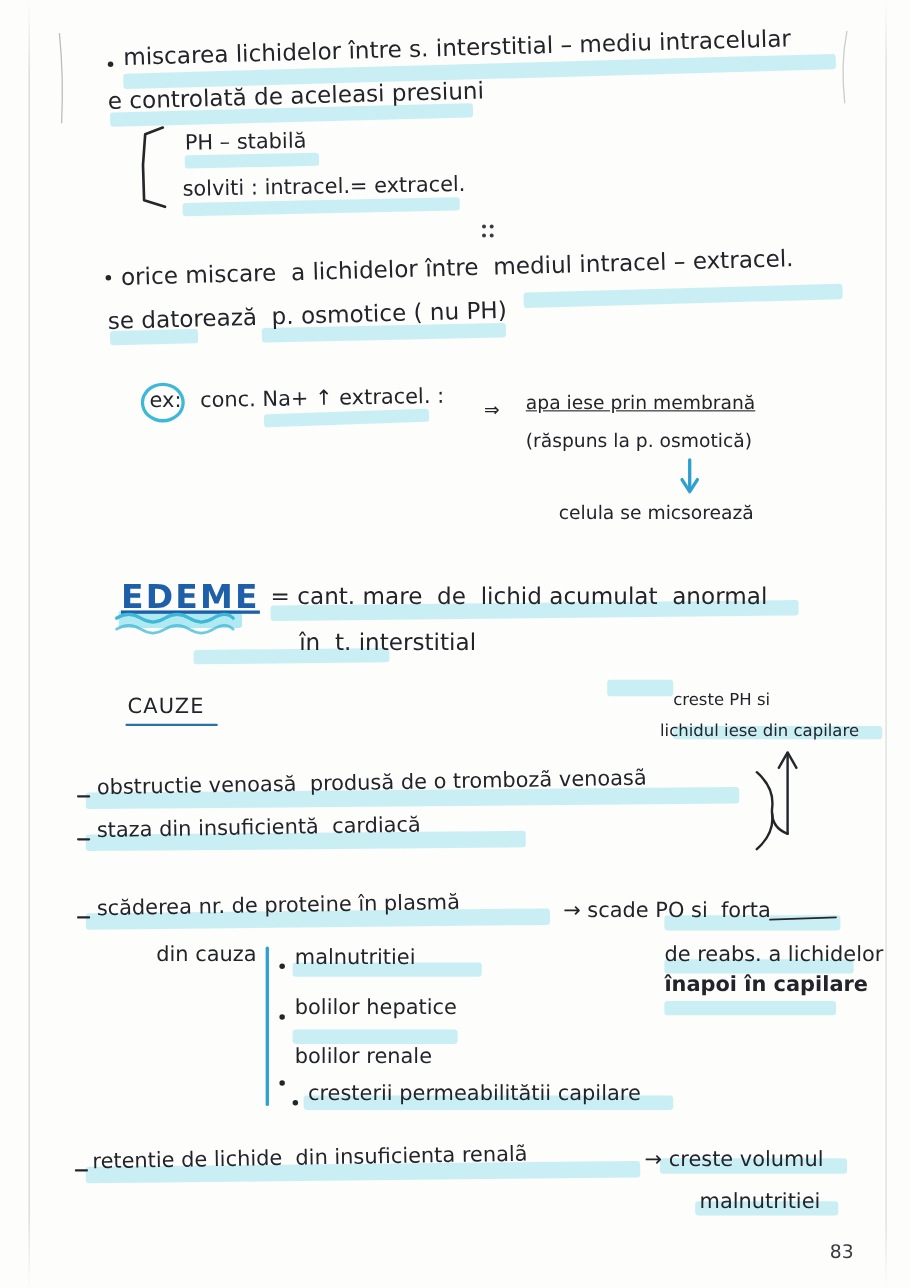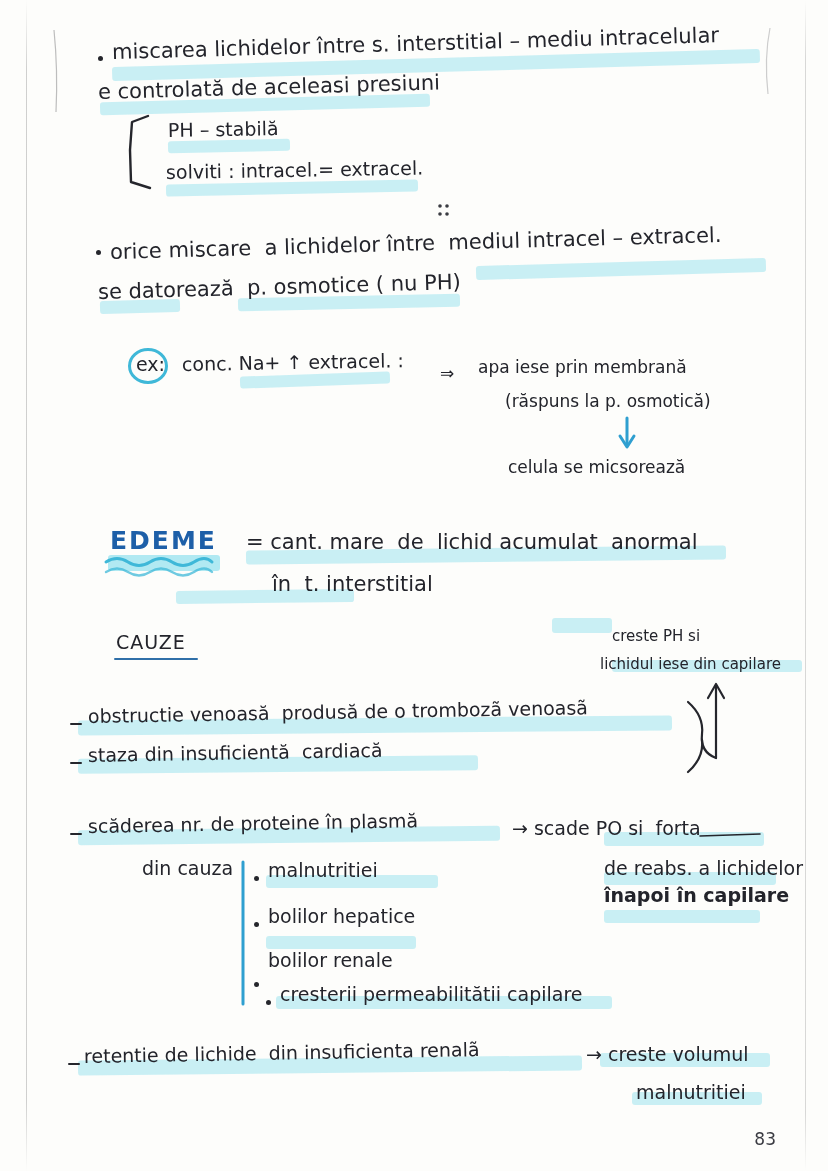--- a/index.html
+++ b/index.html
@@ -38,21 +38,21 @@
 
   .hw {
     position: absolute;
     font-family: "DejaVu Sans", sans-serif;
     color: #23242b;
     white-space: pre;
     line-height: 1.15;
   }
   .ink-blue { color: #1d5fa8; }
 
-  .sz-xl { font-size: 25px; letter-spacing: .5px; }
+  .sz-xl { font-size: 30px; letter-spacing: .5px; text-decoration: underline; }
   .sz-lg { font-size: 21px; }
   .sz-md { font-size: 19px; }
   .sz-sm { font-size: 17px; }
   .sz-xs { font-size: 15px; }
 
   .slant { transform: rotate(-1.6deg); transform-origin: left center; }
   .slant3 { transform: rotate(-1deg); transform-origin: left center; }
 
   
   .hl {
@@ -158,22 +158,22 @@
   <div class="hw sz-md slant3" style="left:166px; top:162px;">solviti : intracel.= extracel.</div>
 
   <div class="bullet" style="left:96px; top:250px;"></div>
   <div class="hw sz-lg slant" style="left:110px; top:240px;">orice miscare  a lichidelor între  mediul intracel – extracel.</div>
   <div class="hw sz-lg slant" style="left:98px; top:280px;">se datorează  p. osmotice ( nu PH)</div>
 
   <div class="circle-ex" style="left:128px; top:348px;"></div>
   <div class="hw sz-md" style="left:136px; top:354px;">ex:</div>
   <div class="hw sz-md slant3" style="left:182px; top:354px;">conc. Na+ ↑ extracel. :</div>
   <div class="hw sz-sm" style="left:440px; top:364px;">⇒</div>
-  <div class="hw sz-sm" style="left:478px; top:358px;">apa iese prin membrană</div>
-  <div class="hw sz-sm" style="left:478px; top:392px;margin-left:27px;">(răspuns la p. osmotică)</div>
+  <div class="hw sz-sm" style="left:478px; top:358px;text-decoration:underline;">apa iese prin membrană</div>
+  <div class="hw sz-sm" style="left:478px; top:392px;">(răspuns la p. osmotică)</div>
   <div class="hw sz-sm" style="left:508px; top:458px;">celula se micsorează</div>
 
   <div class="hw sz-xl ink-blue" style="left:110px; top:527px; font-weight:bold; letter-spacing:2px;">EDEME</div>
   <div class="hw sz-lg" style="left:246px; top:530px;text-align:right;">= cant. mare  de  lichid acumulat  anormal</div>
   <div class="hw sz-lg" style="left:272px; top:572px;">în  t. interstitial</div>
 
   <div class="hw sz-md" style="left:116px; top:632px; letter-spacing:1px;">CAUZE</div>
   <div class="cauze-underline" style="left:114px; top:658px; width:84px;"></div>
 
   <div class="hw sz-xs" style="left:612px; top:628px;">creste PH si</div>

